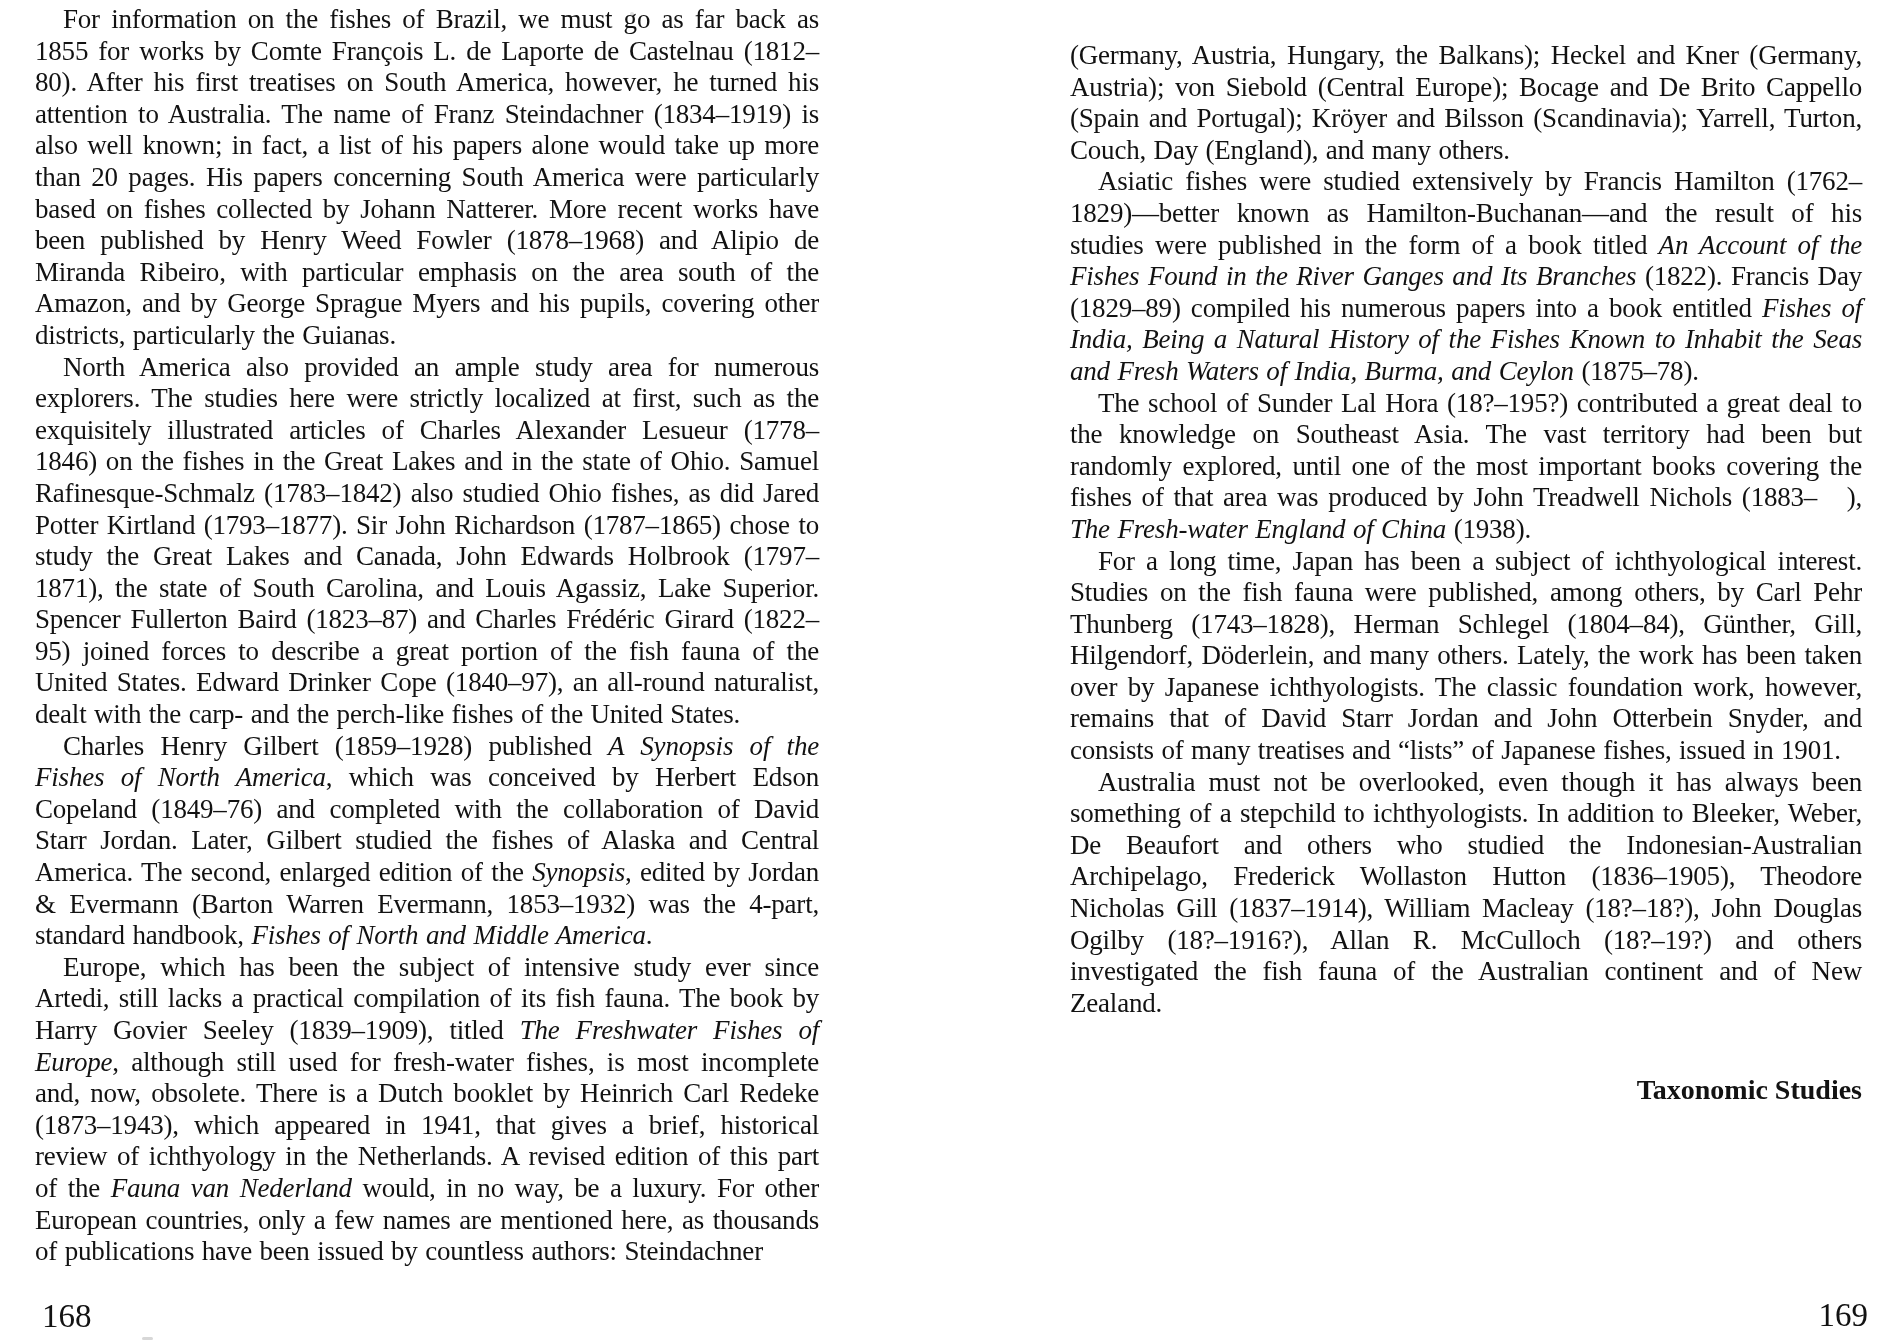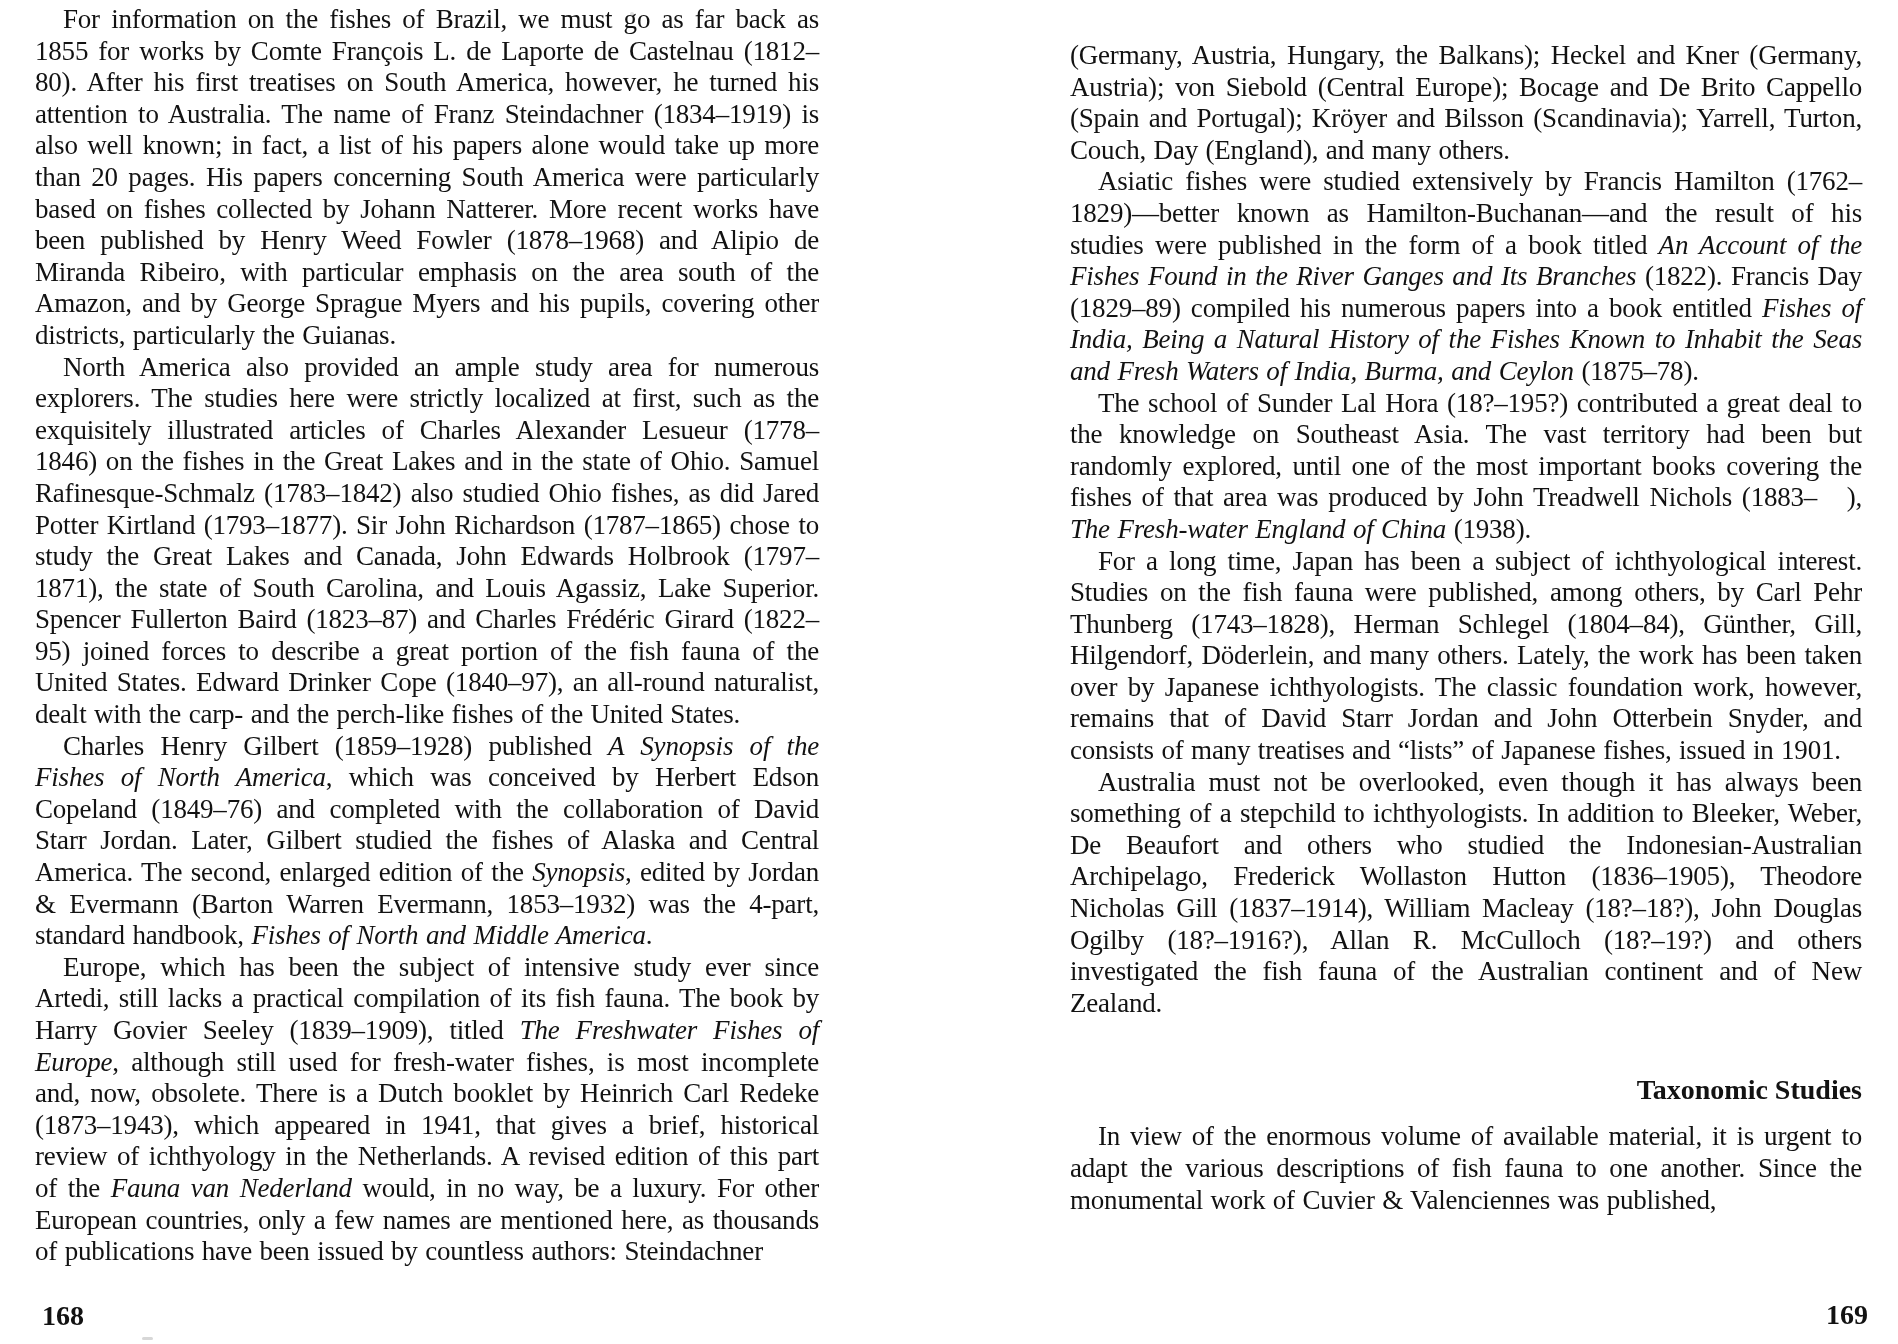--- a/index.html
+++ b/index.html
@@ -46,22 +46,22 @@
     margin: 55px 0 15px 0;
     font-size: 28px;
     font-weight: bold;
     letter-spacing: 0;
     line-height: 32px;
     text-align: right;
   }
 
   .pagenum {
     position: absolute;
-    font-weight: bold;
-    font-size: 28px;
+    font-weight: normal;
+    font-size: 33px;
     line-height: 30px;
   }
   .pagenum-left  { left: 34px;  top: 1301px; }
   .pagenum-right { right: 30px; top: 1300px; }
 
   .speck {
     position: absolute;
     background: #bdbdbd;
   }
   .speck-1 { left: 142px; top: 1337px; width: 11px; height: 3px; border-radius: 2px; opacity: .6; }
@@ -83,21 +83,20 @@
   </section>
 
   <section class="page page-right">
     <div class="text-column">
         <p class="no-indent"><span>(Germany, Austria, Hungary, the Balkans); Heckel and Kner (Germany, Austria); von Siebold (Central Europe); Bocage and De Brito Cappello (Spain and Portugal); Kröyer and Bilsson (Scandinavia); Yarrell, Turton, Couch, Day (England), and many others.</span></p>
         <p><span>Asiatic fishes were studied extensively by Francis Hamilton (1762–1829)—better known as Hamilton-Buchanan—and the result of his studies were published in the form of a book titled </span><em>An Account of the Fishes Found in the River Ganges and Its Branches</em><span> (1822). Francis Day (1829–89) compiled his numerous papers into a book entitled </span><em>Fishes of India, Being a Natural History of the Fishes Known to Inhabit the Seas and Fresh Waters of India, Burma, and Ceylon</em><span> (1875–78).</span></p>
         <p><span>The school of Sunder Lal Hora (18?–195?) contributed a great deal to the knowledge on Southeast Asia. The vast territory had been but randomly explored, until one of the most important books covering the fishes of that area was produced by John Treadwell Nichols (1883–&nbsp;&nbsp;&nbsp;), </span><em>The Fresh-water England of China</em><span> (1938).</span></p>
         <p><span>For a long time, Japan has been a subject of ichthyological interest. Studies on the fish fauna were published, among others, by Carl Pehr Thunberg (1743–1828), Herman Schlegel (1804–84), Günther, Gill, Hilgendorf, Döderlein, and many others. Lately, the work has been taken over by Japanese ichthyologists. The classic foundation work, however, remains that of David Starr Jordan and John Otterbein Snyder, and consists of many treatises and “lists” of Japanese fishes, issued in 1901.</span></p>
         <p><span>Australia must not be overlooked, even though it has always been something of a stepchild to ichthyologists. In addition to Bleeker, Weber, De Beaufort and others who studied the Indonesian-Australian Archipelago, Frederick Wollaston Hutton (1836–1905), Theodore Nicholas Gill (1837–1914), William Macleay (18?–18?), John Douglas Ogilby (18?–1916?), Allan R. McCulloch (18?–19?) and others investigated the fish fauna of the Australian continent and of New Zealand.</span></p>
         <h2 class="section-heading">Taxonomic Studies</h2>
-        <p><span>In view of the enormous volume of available material, it is urgent to adapt the various descriptions of fish fauna to one another. Since the monumental work of Cuvier &amp; Valenciennes was published,</span></p>
       </div>
     <div class="pagenum pagenum-right">169</div>
   </section>
 
   <div class="speck speck-1"></div>
   <div class="speck speck-2"></div>
 
 </div>
 
 </body></html>

